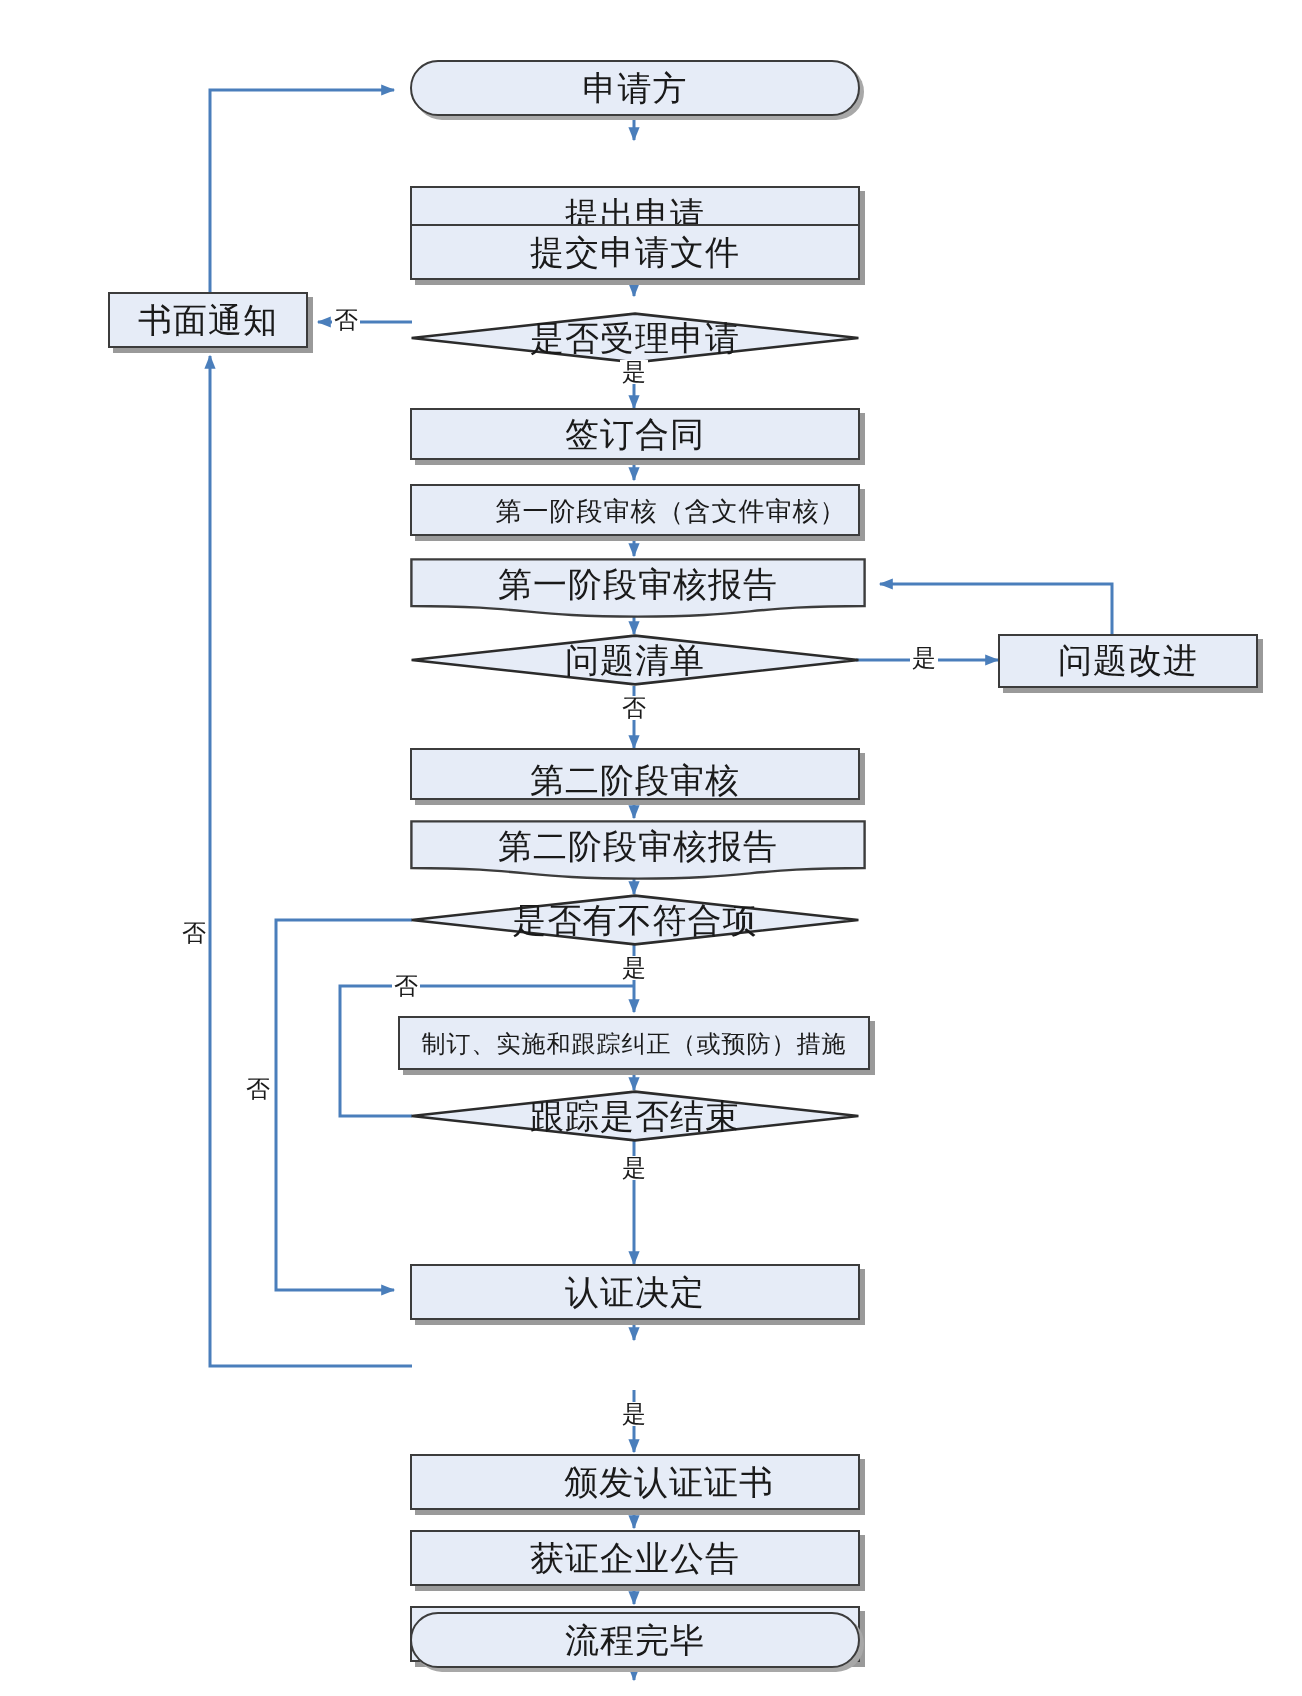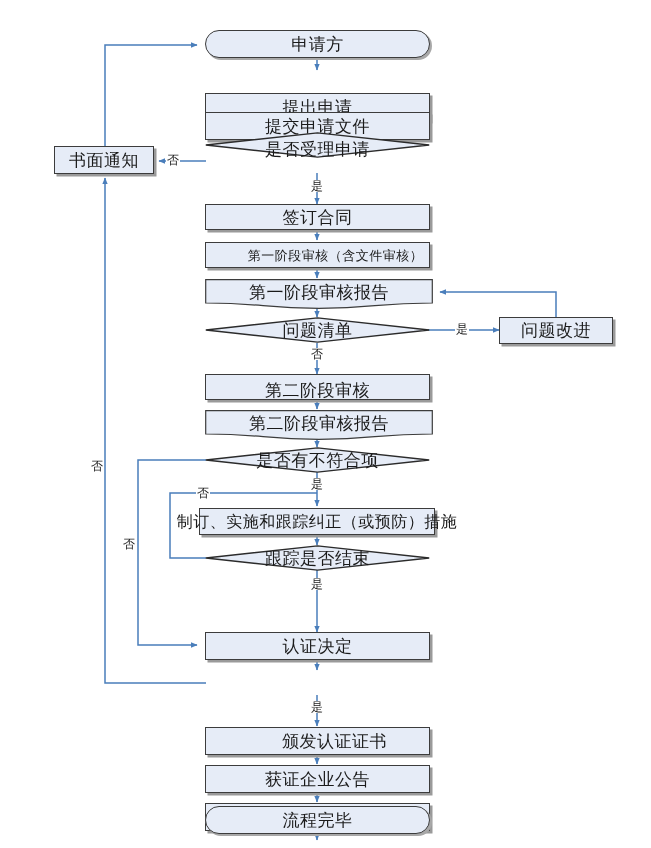--- a/index.html
+++ b/index.html
@@ -142,21 +142,21 @@
   </div>
 
   <div class="node proc" style="left:205px;top:73px;width:225px;height:28px;margin-top:20px;">
     <span>提出申请</span>
   </div>
 
   <div class="node proc" style="left:205px;top:112px;width:225px;height:28px;">
     <span>提交申请文件</span>
   </div>
 
-  <div class="node dec" style="left:205px;top:132px;width:225px;height:26px;align-items:flex-end;">
+  <div class="node dec" style="left:205px;top:156px;width:225px;height:26px;">
     <svg class="dec-svg" viewBox="0 0 225 26" preserveAspectRatio="none">
       <polygon points="112.5,0.8 224.2,13 112.5,25.2 0.8,13" fill="#e6ecf7" stroke="#2b2b2b" stroke-width="1.3"></polygon>
     </svg>
     <span class="dec-txt">是否受理申请</span>
   </div>
 
   <div class="node proc" style="left:54px;top:146px;width:100px;height:28px;">
     <span>书面通知</span>
   </div>
 
@@ -175,21 +175,21 @@
     <span class="doc-txt">第一阶段审核报告</span>
   </div>
 
   <div class="node dec" style="left:205px;top:317px;width:225px;height:26px;">
     <svg class="dec-svg" viewBox="0 0 225 26" preserveAspectRatio="none">
       <polygon points="112.5,0.8 224.2,13 112.5,25.2 0.8,13" fill="#e6ecf7" stroke="#2b2b2b" stroke-width="1.3"></polygon>
     </svg>
     <span class="dec-txt">问题清单</span>
   </div>
 
-  <div class="node proc" style="left:499px;top:317px;width:114px;height:27px;text-align:right;">
+  <div class="node proc" style="left:499px;top:317px;width:130px;height:27px;text-align:right;">
     <span>问题改进</span>
   </div>
 
   <div class="node proc" style="left:205px;top:374px;width:225px;height:26px;align-items:flex-end;">
     <span>第二阶段审核</span>
   </div>
 
   <div class="node doc" style="left:205px;top:410px;width:228px;height:30px;">
     <svg class="doc-svg" viewBox="0 0 228 30" preserveAspectRatio="none">
       <path d="M0.7,0.7 L227.3,0.7 L227.3,24.0 C170,24.0 170,29.3 114,29.3 C58,29.3 58,24.0 0.7,24.0 Z" fill="#e6ecf7" stroke="#3c3c3c" stroke-width="1.2"></path>
@@ -197,21 +197,21 @@
     <span class="doc-txt">第二阶段审核报告</span>
   </div>
 
   <div class="node dec" style="left:205px;top:447px;width:225px;height:26px;">
     <svg class="dec-svg" viewBox="0 0 225 26" preserveAspectRatio="none">
       <polygon points="112.5,0.8 224.2,13 112.5,25.2 0.8,13" fill="#e6ecf7" stroke="#2b2b2b" stroke-width="1.3"></polygon>
     </svg>
     <span class="dec-txt">是否有不符合项</span>
   </div>
 
-  <div class="node proc" style="left:199px;top:508px;width:236px;height:27px;font-size:16px;">
+  <div class="node proc" style="left:199px;top:508px;width:236px;height:27px;font-size:12px;">
     <span>制订、实施和跟踪纠正（或预防）措施</span>
   </div>
 
   <div class="node proc" style="left:205px;top:632px;width:225px;height:28px;">
     <span>认证决定</span>
   </div>
 
   <div class="node dec" style="left:205px;top:545px;width:225px;height:26px;">
     <svg class="dec-svg" viewBox="0 0 225 26" preserveAspectRatio="none">
       <polygon points="112.5,0.8 224.2,13 112.5,25.2 0.8,13" fill="#e6ecf7" stroke="#2b2b2b" stroke-width="1.3"></polygon>

